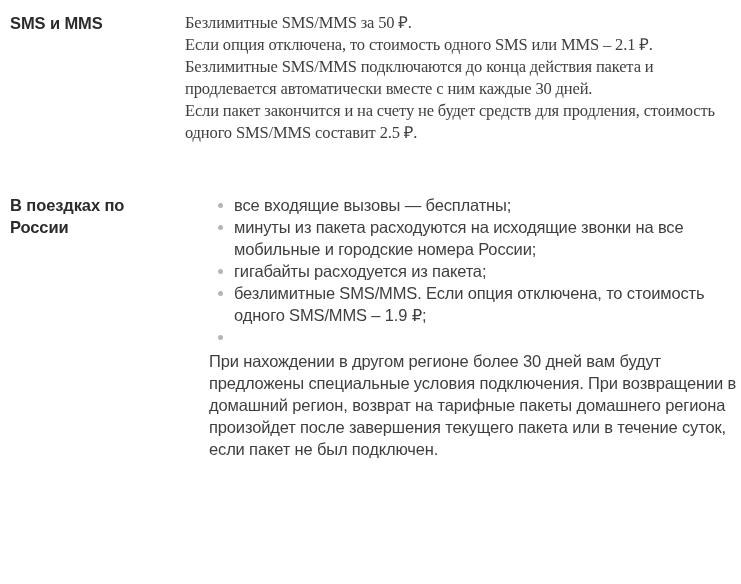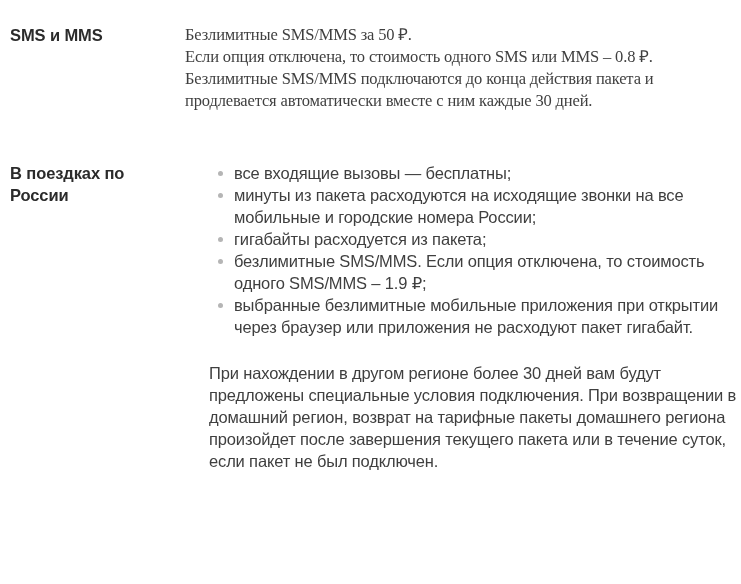--- a/index.html
+++ b/index.html
@@ -5,21 +5,21 @@
   * { margin: 0; padding: 0; box-sizing: border-box; }
   html, body { background: #ffffff; }
   body {
     width: 741px;
     height: 584px;
     overflow: hidden;
     font-family: "Liberation Sans", "DejaVu Sans", sans-serif;
     color: #3f3f3f;
     -webkit-font-smoothing: antialiased;
   }
-  .page { padding: 24px 4px 0 10px; }
+  .page { padding: 12px 4px 0 10px; }
 
   .row { display: flex; align-items: flex-start; }
   .row-travel { margin-top: 50px; gap: 24px; }
 
   .label-col {
     flex: 0 0 175px;
     width: 175px;
     font-size: 16.5px;
     line-height: 22px;
     font-weight: bold;
@@ -60,24 +60,25 @@
 </head>
 <body>
 
 <div class="page">
 
   <div class="row">
     <div class="label-col">SMS и MMS</div>
     <div class="content-col">
       <div class="para">
         <span class="line">Безлимитные SMS/MMS за 50 ₽.</span>
-        <span class="line">Если опция отключена, то стоимость одного SMS или MMS – 0.8 ₽.</span>
+        <span class="line">Если опция отключена, то стоимость одного SMS или MMS – 2.1 ₽.</span>
       </div>
       <div class="para">
         <span class="line">Безлимитные SMS/MMS подключаются до конца действия пакета и продлевается автоматически вместе с ним каждые 30 дней.</span>
+        <span class="line">Если пакет закончится и на счету не будет средств для продления, стоимость одного SMS/MMS составит 2.5 ₽.</span>
       </div>
     </div>
   </div>
 
   <div class="row row-travel">
     <div class="label-col">В поездках по России</div>
     <div class="content-col">
 
 
       <ul class="bullets">
@@ -92,21 +93,20 @@
         <li>
           <span class="bullet-dot"></span>
           <span>гигабайты расходуется из пакета;</span>
         </li>
         <li>
           <span class="bullet-dot"></span>
           <span>безлимитные SMS/MMS. Если опция отключена, то стоимость одного SMS/MMS – 1.9 ₽;</span>
         </li>
         <li>
           <span class="bullet-dot"></span>
-          <span>выбранные безлимитные мобильные приложения при открытии через браузер или приложения не расходуют пакет гигабайт.</span>
         </li>
       </ul>
 
       <div class="para outro">При нахождении в другом регионе более 30 дней вам будут предложены специальные условия подключения. При возвращении в домашний регион, возврат на тарифные пакеты домашнего региона произойдет после завершения текущего пакета или в течение суток, если пакет не был подключен.</div>
 
     </div>
   </div>
 
 </div>
 

